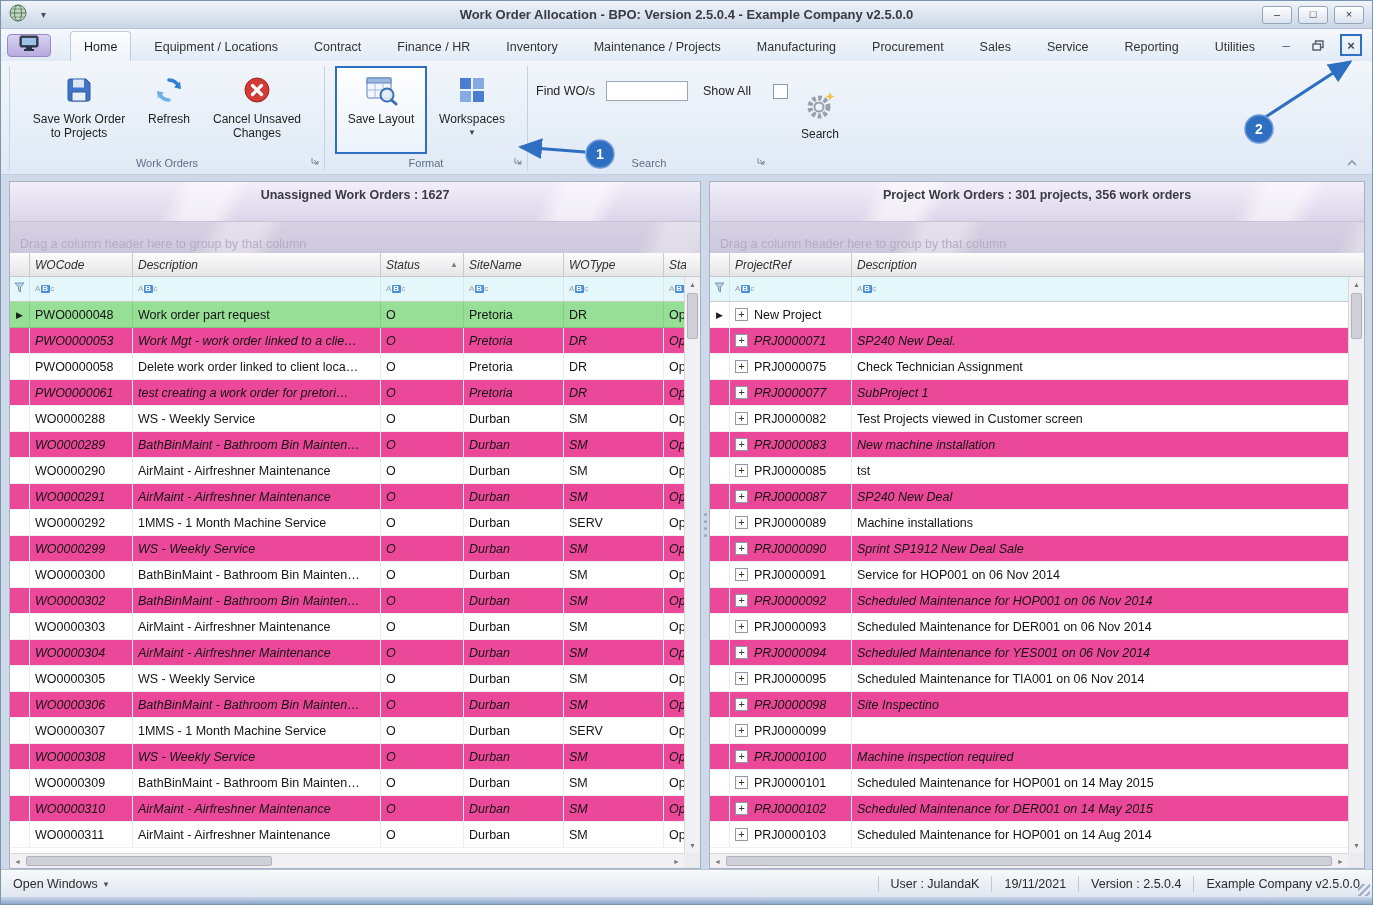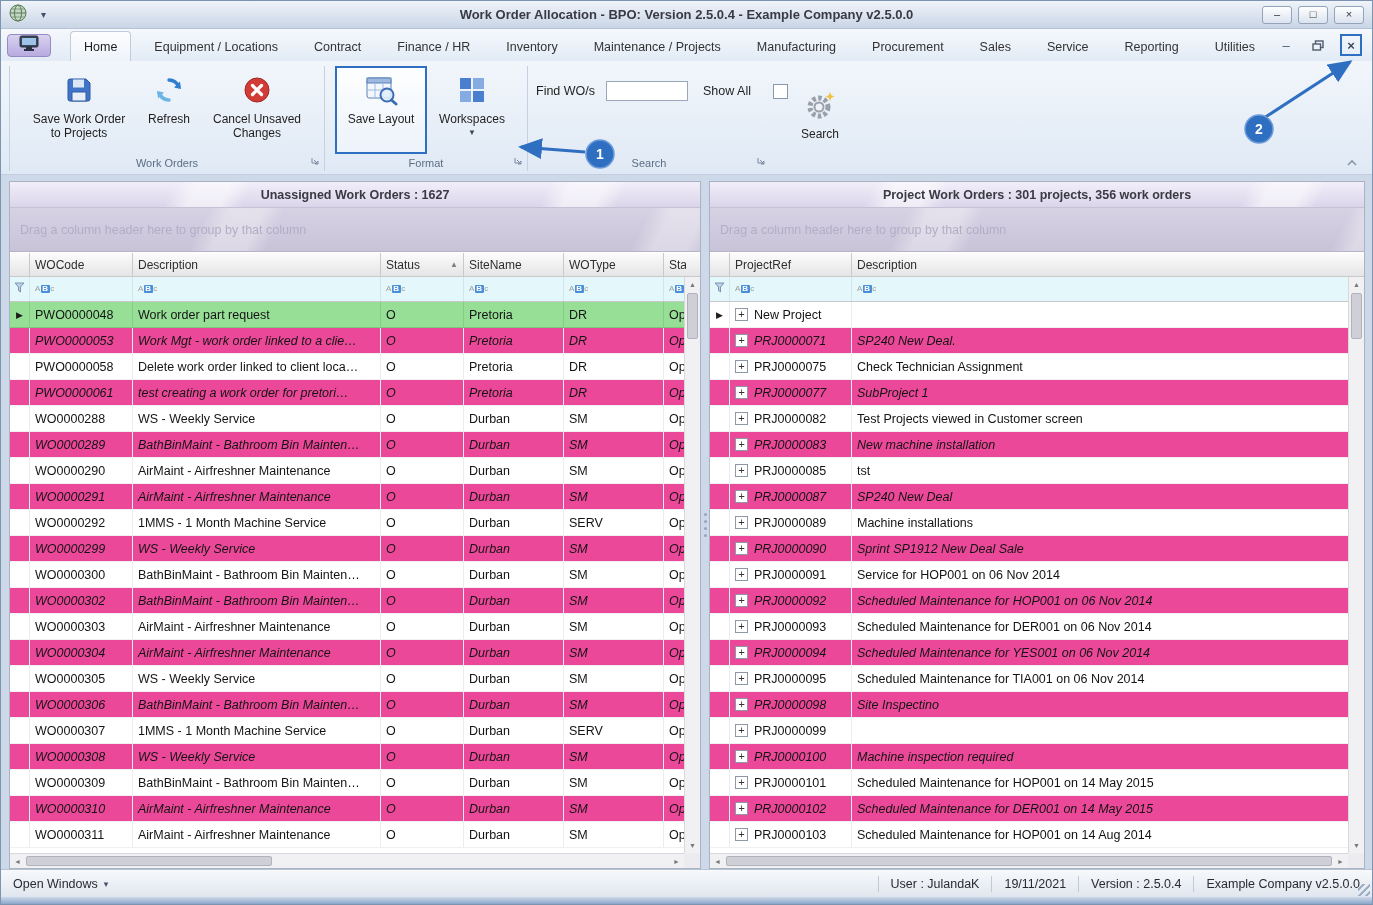--- a/index.html
+++ b/index.html
@@ -59,30 +59,30 @@
   .sf-label{font-size:12.5px;color:#1f1f1f;width:62px;}
   .sf-input{width:82px;height:20px;border:1px solid #9aa7ba;background:#fff;font:inherit;padding:0 3px;}
   .checkbox{width:15px;height:15px;border:1px solid #8b98ab;background:#fff;display:inline-block;}
   .search-btn{margin-top:-14px;}
   .collapse-icon{position:absolute;right:14px;bottom:4px;}
   
   .main{position:absolute;top:180px;left:0;right:0;bottom:35px;}
   .panel{position:absolute;top:0;bottom:0;background:#fff;border:1px solid #a7b3c4;overflow:hidden;}
   .panel.left{left:8px;width:692px;}
   .panel.right{left:708px;right:7px;}
-  .phead{height:26px;line-height:26px;text-align:center;font-weight:bold;font-size:12.5px;color:#3a3a44;
+  .phead{height:40px;line-height:26px;text-align:center;font-weight:bold;font-size:12.5px;color:#3a3a44;
     border-bottom:1px solid #c7c1d6;
     background-image:repeating-linear-gradient(115deg,rgba(255,255,255,0) 0 150px,rgba(255,255,255,.55) 170px 200px,rgba(255,255,255,0) 220px 340px),
       linear-gradient(#f2eef9,#dbd5ea);}
   .ghint{height:44px;display:flex;align-items:center;padding-left:10px;font-size:12.5px;color:#b4adc6;
     border-bottom:1px solid #b8b2c9;
     background-image:repeating-linear-gradient(115deg,rgba(255,255,255,0) 0 180px,rgba(255,255,255,.35) 200px 230px,rgba(255,255,255,0) 250px 400px),
       linear-gradient(#d6d1e3,#c9c3d8);}
   .grid{position:absolute;top:71px;left:0;right:0;bottom:0;background:#fff;}
-  .hrow{display:flex;height:24px;background:linear-gradient(#fcfcfc,#e5e5e7);border-bottom:1px solid #c9c9c9;}
+  .hrow{display:flex;height:24px;background:linear-gradient(#fcfcfc,#e5e5e7);border-bottom:1px solid #c9c9c9;font-style:italic;}
   .hc{border-right:1px solid #c9c9c9;font-size:12px;color:#2e2e2e;padding:0 5px;display:flex;
     align-items:center;justify-content:space-between;overflow:hidden;white-space:nowrap;flex:none;}
   .sort{font-size:8px;color:#808080;margin-left:4px;}
   .frow{display:flex;height:25px;background:#e4f8fb;border-bottom:1px solid #c9c9c9;}
   .fc{border-right:1px solid #d5e6ea;display:flex;align-items:center;padding-left:5px;overflow:hidden;flex:none;}
   .ficon{display:inline-flex;align-items:flex-end;line-height:1;}
   .ficon em{font-style:normal;font-size:8px;color:#9a9a9a;}
   .ficon b{font-size:8px;background:#4a90d9;color:#fff;padding:0 1.5px;border-radius:1px;margin:0 .5px;}
   .rows{position:absolute;top:49px;bottom:15px;left:0;right:16px;overflow:hidden;}
   .grow{display:flex;height:26px;background:#fff;border-bottom:1px solid #f0f0f3;font-size:12.5px;color:#141414;}

